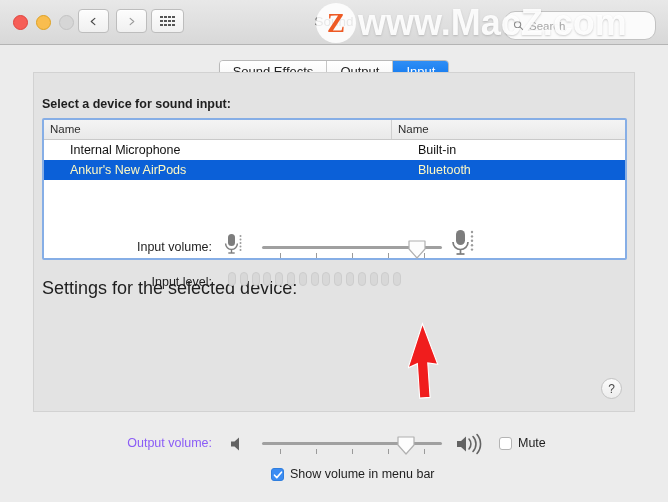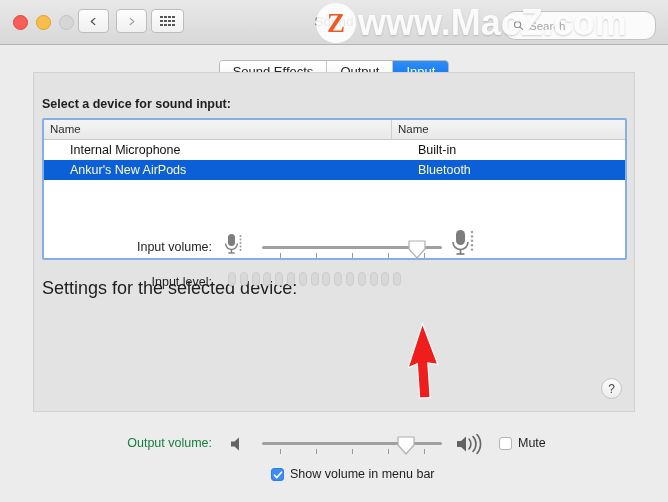--- a/index.html
+++ b/index.html
@@ -221,21 +221,21 @@
     display: flex; align-items: center; justify-content: center;
     font-size: 12px; color: #4a4a4a;
   }
 
   
   .output-row {
     position: absolute; left: 0; top: 432px; width: 668px; height: 24px;
   }
   #output-volume-label {
     position: absolute; left: 60px; top: 4px; width: 152px;
-    text-align: right; font-size: 12.5px; color: #15803d;
+    text-align: right; font-size: 12.5px; color: #8b5cf6;
   }
   .spk-low  { position: absolute; left: 228px; top: 3px; }
   .spk-high { position: absolute; left: 455px; top: 1px; }
   .oslider { position: absolute; left: 262px; top: 4px; width: 180px; height: 20px; }
   .otrack {
     position: absolute; top: 6px; left: 0; width: 180px; height: 3px;
     background: #a0a0a0; border-radius: 2px;
   }
   .oticks { position: absolute; top: 13px; left: 0; width: 180px; height: 6px; }
   .oticks i { position: absolute; top: 0; width: 1px; height: 5px; background: #9a9a9a; }

